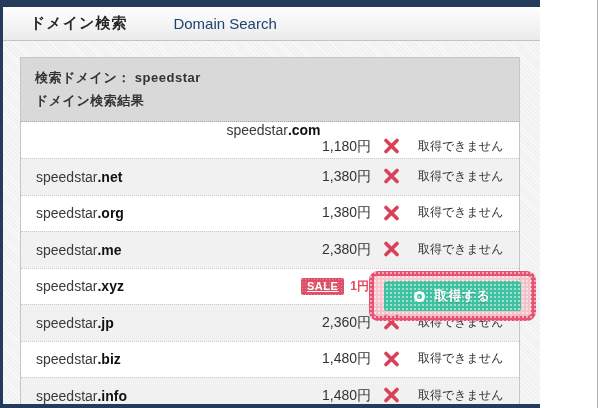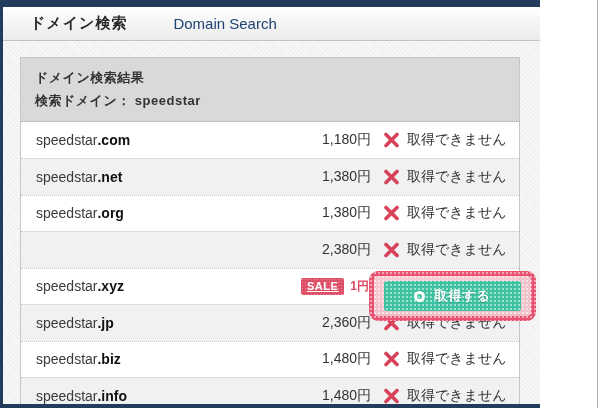--- a/index.html
+++ b/index.html
@@ -21,28 +21,28 @@
   .title-jp { font-size:15px; font-weight:bold; color:#272727; letter-spacing:1px; }
   .title-en { font-size:15px; font-weight:normal; color:#1e4271; margin-left:46px; }
 
   .table { position:absolute; left:20px; top:57px; width:500px;
     border:1px solid #c6c6c6; background:#fff; }
   .thead { background:#d9d9d9; padding:9px 14px 8px; border-bottom:1px dotted #a8a8a8; }
   .thead div { font-size:13px; font-weight:bold; color:#333; line-height:1.75; letter-spacing:.5px; }
 
   .row { height:36.5px; display:flex; align-items:center; padding:0 8px 0 15px;
     border-top:1px dotted #c9c9c9; background:#fff; position:relative; }
-  .row:first-child { border-top:none; }
+  .row:first-child { border-top:none;flex-direction:column; }
   .row.alt { background:#f1f1f2; }
   .domain { font-size:14px; color:#3a3a3a; }
   .domain b { color:#111; }
   .right { margin-left:auto; display:flex; align-items:flex-start; }
 
   .price { font-size:14px; color:#333; min-width:84px; text-align:right; margin-right:12px; }
-  .status { display:flex; align-items:center; gap:7px; font-size:14px; color:#333; min-width:128px; }
+  .status { display:flex; align-items:center; gap:18px; font-size:12px; color:#333; min-width:128px; }
   .x-icon { flex:0 0 auto; }
 
   .sale-badge { background:#dd4f66; color:#fff; font-size:11px; font-weight:bold;
     padding:2px 6px 3px; border-radius:2px; letter-spacing:.5px;
     background-image:radial-gradient(rgba(255,255,255,.35) .8px, transparent 1px);
     background-size:3px 3px;text-decoration:underline; }
   .sale-price { color:#e0485e; font-size:12px; font-weight:bold; margin:0 2px 0 6px; }
 
   .btn-zone { width:140px; height:100%; position:relative; }
   .annotation { position:absolute; left:-2px; top:-6.5px; width:167px; height:50px;
@@ -64,22 +64,22 @@
 <body>
 
 <div class="panel">
   <div class="header-band">
     <span class="title-jp">ドメイン検索</span>
     <span class="title-en">Domain Search</span>
   </div>
 
   <div class="table">
     <div class="thead">
+      <div><span>検索ドメイン：</span> <b>speedstar</b></div>
       <div>ドメイン検索結果</div>
-      <div><span>検索ドメイン：</span> <b>speedstar</b></div>
     </div>
     <div>
         <div class="row">
           <span class="domain"><span>speedstar</span><b class="tld">.com</b></span>
           <span class="right">
             <span class="price">1,180円</span>
             <span class="status">
               <svg class="x-icon" width="17" height="16" viewBox="0 0 17 16">
                 <path d="M3 2.5 L14 13.5 M14 2.5 L3 13.5" stroke="#d8415a" stroke-width="3.6" stroke-linecap="round" fill="none"></path>
               </svg>
@@ -105,20 +105,21 @@
             <span class="price">1,380円</span>
             <span class="status">
               <svg class="x-icon" width="17" height="16" viewBox="0 0 17 16">
                 <path d="M3 2.5 L14 13.5 M14 2.5 L3 13.5" stroke="#d8415a" stroke-width="3.6" stroke-linecap="round" fill="none"></path>
               </svg>
               <span>取得できません</span>
             </span>
           </span>
         </div>
         <div class="row alt">
+          <span class="domain"><span>speedstar</span><b class="tld">.me</b></span>
           <span class="right">
             <span class="price">2,380円</span>
             <span class="status">
               <svg class="x-icon" width="17" height="16" viewBox="0 0 17 16">
                 <path d="M3 2.5 L14 13.5 M14 2.5 L3 13.5" stroke="#d8415a" stroke-width="3.6" stroke-linecap="round" fill="none"></path>
               </svg>
               <span>取得できません</span>
             </span>
           </span>
         </div>

